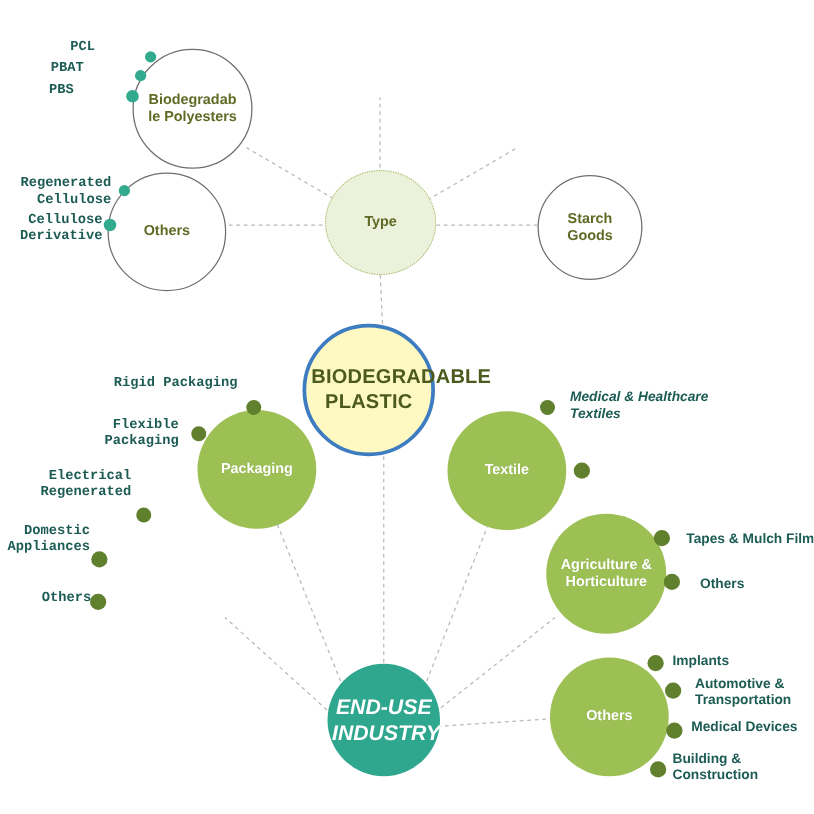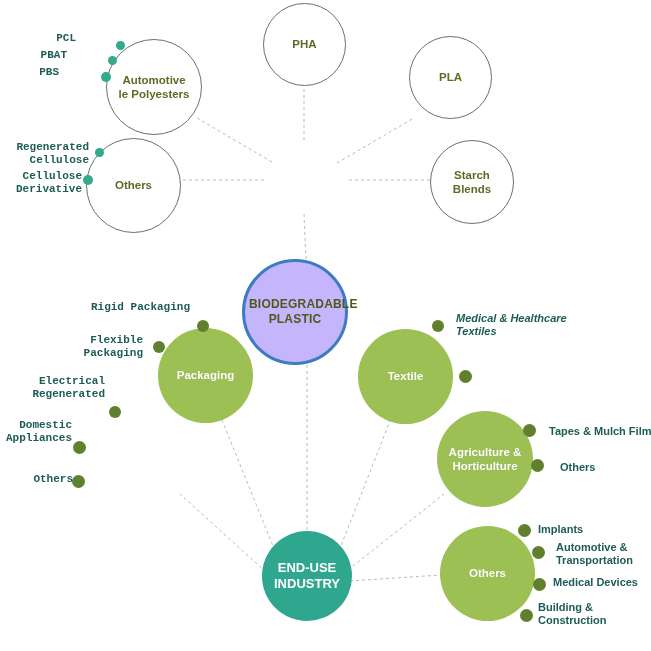--- a/index.html
+++ b/index.html
@@ -42,39 +42,40 @@
     font-weight: bold;
   }
   .node-type {
     background: #ecf1dc;
     border: 1.5px dotted #a9bd6c;
     color: #5f6a25;
     font-size: 11.5px;
     font-weight: bold;
   }
   .node-core {
-    background: #c4b5fd;
+    background: #fef9c3;
     border: 3px solid #3d7cc0;
     color: #4d5a1e;
-    font-size: 12px;
+    font-size: 16px;
     font-weight: bold;
     letter-spacing: .2px;
   }
   .node-green {
     background: #9dc055;
     color: #ffffff;
     font-size: 11.5px;
     font-weight: bold;
     text-shadow: 0 0 1px rgba(0,0,0,.12);
   }
   .node-teal {
     background: #2fa78f;
     color: #ffffff;
-    font-size: 13px;
-    font-weight: bold;
+    font-size: 17px;
+    font-weight: bold;
+    font-style: italic;
   }
   .node-label {
     display: block;
     width: 92%;
   }
   .dot {
     position: absolute;
     border-radius: 50%;
   }
   .dot-teal { background: #31aa8d; }
@@ -107,37 +108,34 @@
     </g>
     <g stroke="#b9b9b9" stroke-width="1" fill="none" stroke-dasharray="3,3">
       <line x1="277" y1="556" x2="222" y2="420"></line>
       <line x1="266" y1="572" x2="180" y2="494"></line>
       <line x1="337" y1="556" x2="390" y2="421"></line>
       <line x1="348" y1="570" x2="444" y2="494"></line>
       <line x1="350" y1="581" x2="441" y2="575"></line>
     </g>
   </svg>
 
+  <div class="node node-type" style="left:260px; top:136px; width:89px; height:84px;">
+    <span class="node-label">Type</span>
+  </div>
 
   <div class="node node-hollow" style="left:106px; top:39px; width:96px; height:96px;">
-    <span class="node-label" style="white-space:pre-line;">Automotive
+    <span class="node-label" style="white-space:pre-line;">Biodegradab
 le Polyesters</span>
   </div>
 
-  <div class="node node-hollow" style="left:263px; top:3px; width:83px; height:83px;">
-    <span class="node-label">PHA</span>
-  </div>
-
-  <div class="node node-hollow" style="left:409px; top:36px; width:83px; height:83px;">
-    <span class="node-label">PLA</span>
-  </div>
+
 
   <div class="node node-hollow" style="left:430px; top:140px; width:84px; height:84px;">
     <span class="node-label" style="white-space:pre-line;">Starch
-Blends</span>
+Goods</span>
   </div>
 
   <div class="node node-hollow" style="left:86px; top:138px; width:95px; height:95px;">
     <span class="node-label">Others</span>
   </div>
 
   <div class="dot dot-teal" style="left:116px; top:41px; width:9px; height:9px;"></div>
   <div class="dot dot-teal" style="left:108px; top:56px; width:9px; height:9px;"></div>
   <div class="dot dot-teal" style="left:101px; top:72px; width:10px; height:10px;"></div>
 

